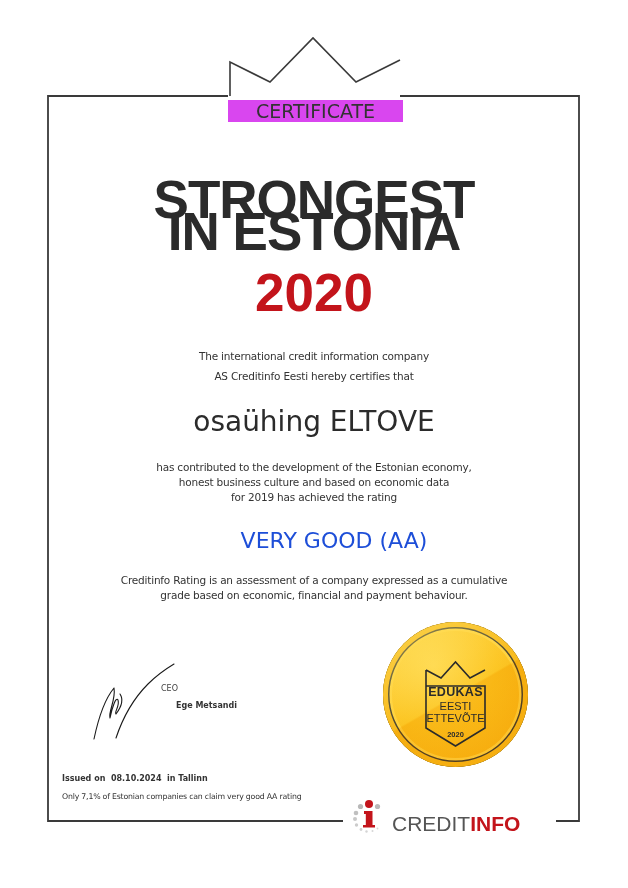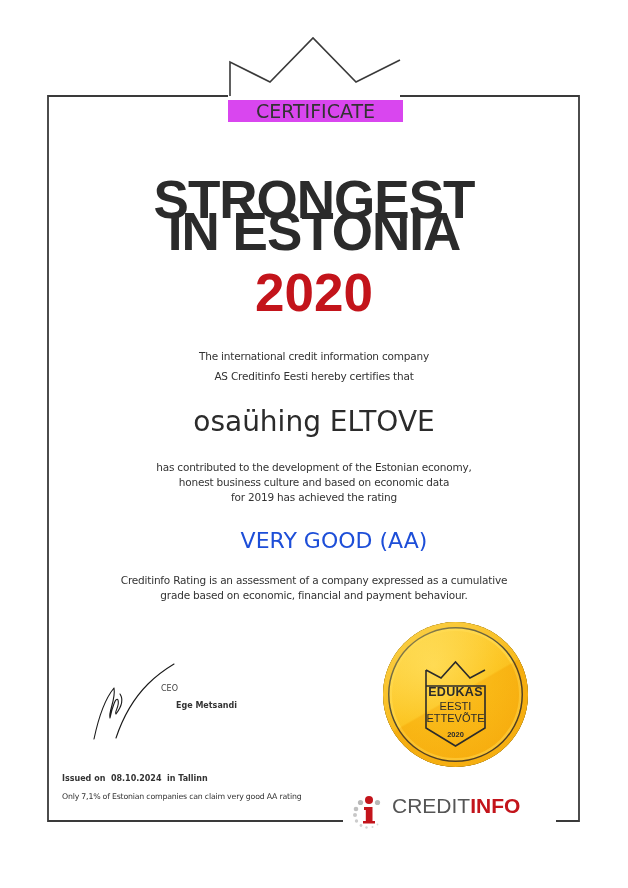--- a/index.html
+++ b/index.html
@@ -156,21 +156,21 @@
       font-weight: 700;
       font-size: 7.5px;
       color: #2b2b2b;
     }
     .logo {
       position: absolute;
       left: 352px;
       top: 795px;
       height: 40px;
       display: flex;
-      align-items: flex-start;
+      align-items: flex-end;
     }
     .logo-word {
       font-family: "Liberation Sans", sans-serif;
       font-size: 21px;
       margin-left: 6px;
       letter-spacing: 0px;
       line-height: 22px;
     }
     .logo-credit { color: #555555; font-weight: 400; }
     .logo-info { color: #c3141b; font-weight: 700; }

